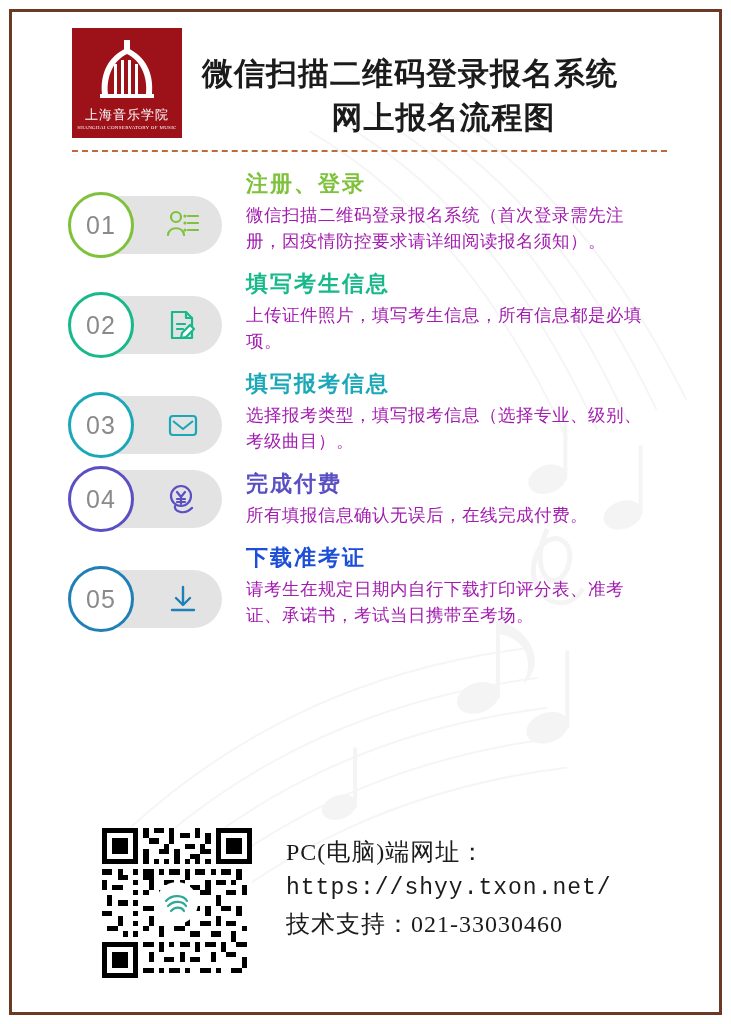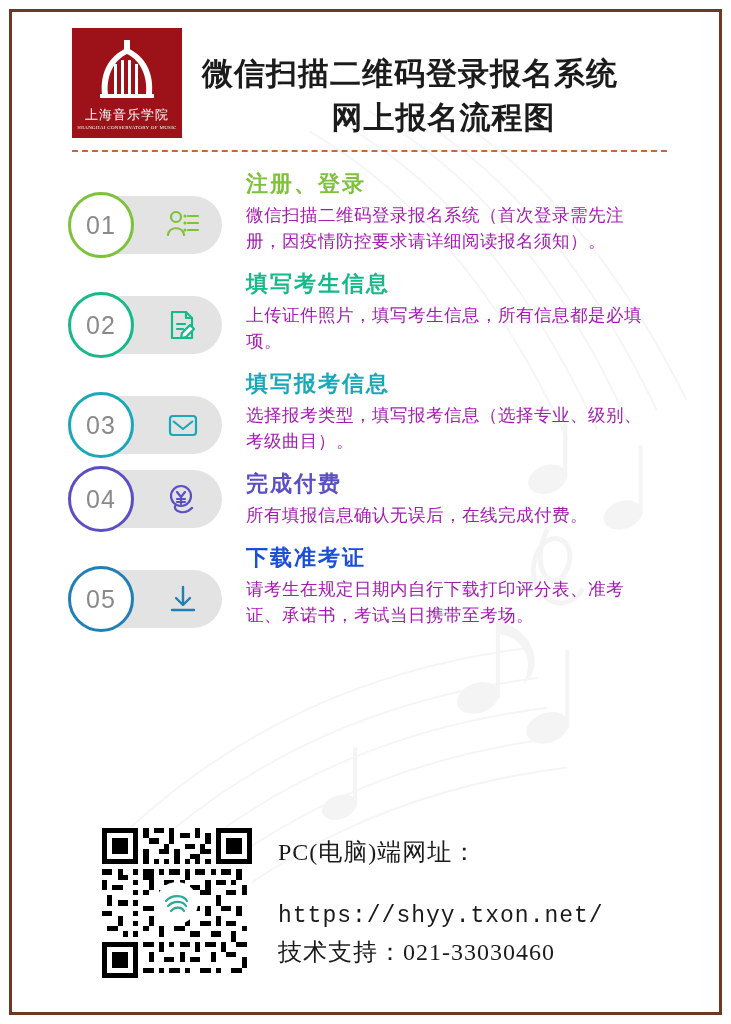--- a/index.html
+++ b/index.html
@@ -130,20 +130,21 @@
   }
 
   
   .footer {
     position: absolute;
     left: 0; right: 8px;
     bottom: 34px;
     display: flex;
     align-items: flex-start;
     padding: 0 44px 0 90px;
+    gap: 8px;
   }
   .qr {
     width: 150px; height: 150px;
     flex: 0 0 auto;
     position: relative;
     background: #ffffff;
   }
   .qr svg { display: block; }
   .qr-logo {
     position: absolute;
@@ -161,21 +162,21 @@
     padding-top: 6px;
   }
   .footer-line {
     font-family: "Liberation Serif", serif;
     font-size: 24px;
     line-height: 36px;
     color: #1b1b1b;
     letter-spacing: 1px;
     white-space: nowrap;
   }
-  .footer-line.url { font-family: "Liberation Mono", monospace; font-size: 23px; margin-top: 28px; }
+  .footer-line.url { font-family: "Liberation Mono", monospace; font-size: 23px; }
 </style>
 </head>
 <body>
 
 <div class="poster">
   <div class="frame">
 
     <svg class="watermark" viewBox="0 0 713 1006" preserveAspectRatio="none">
       <g stroke="#dfdfdf" stroke-width="2" fill="none">
         <path d="M 300 120 C 420 190, 500 300, 560 430"></path>

